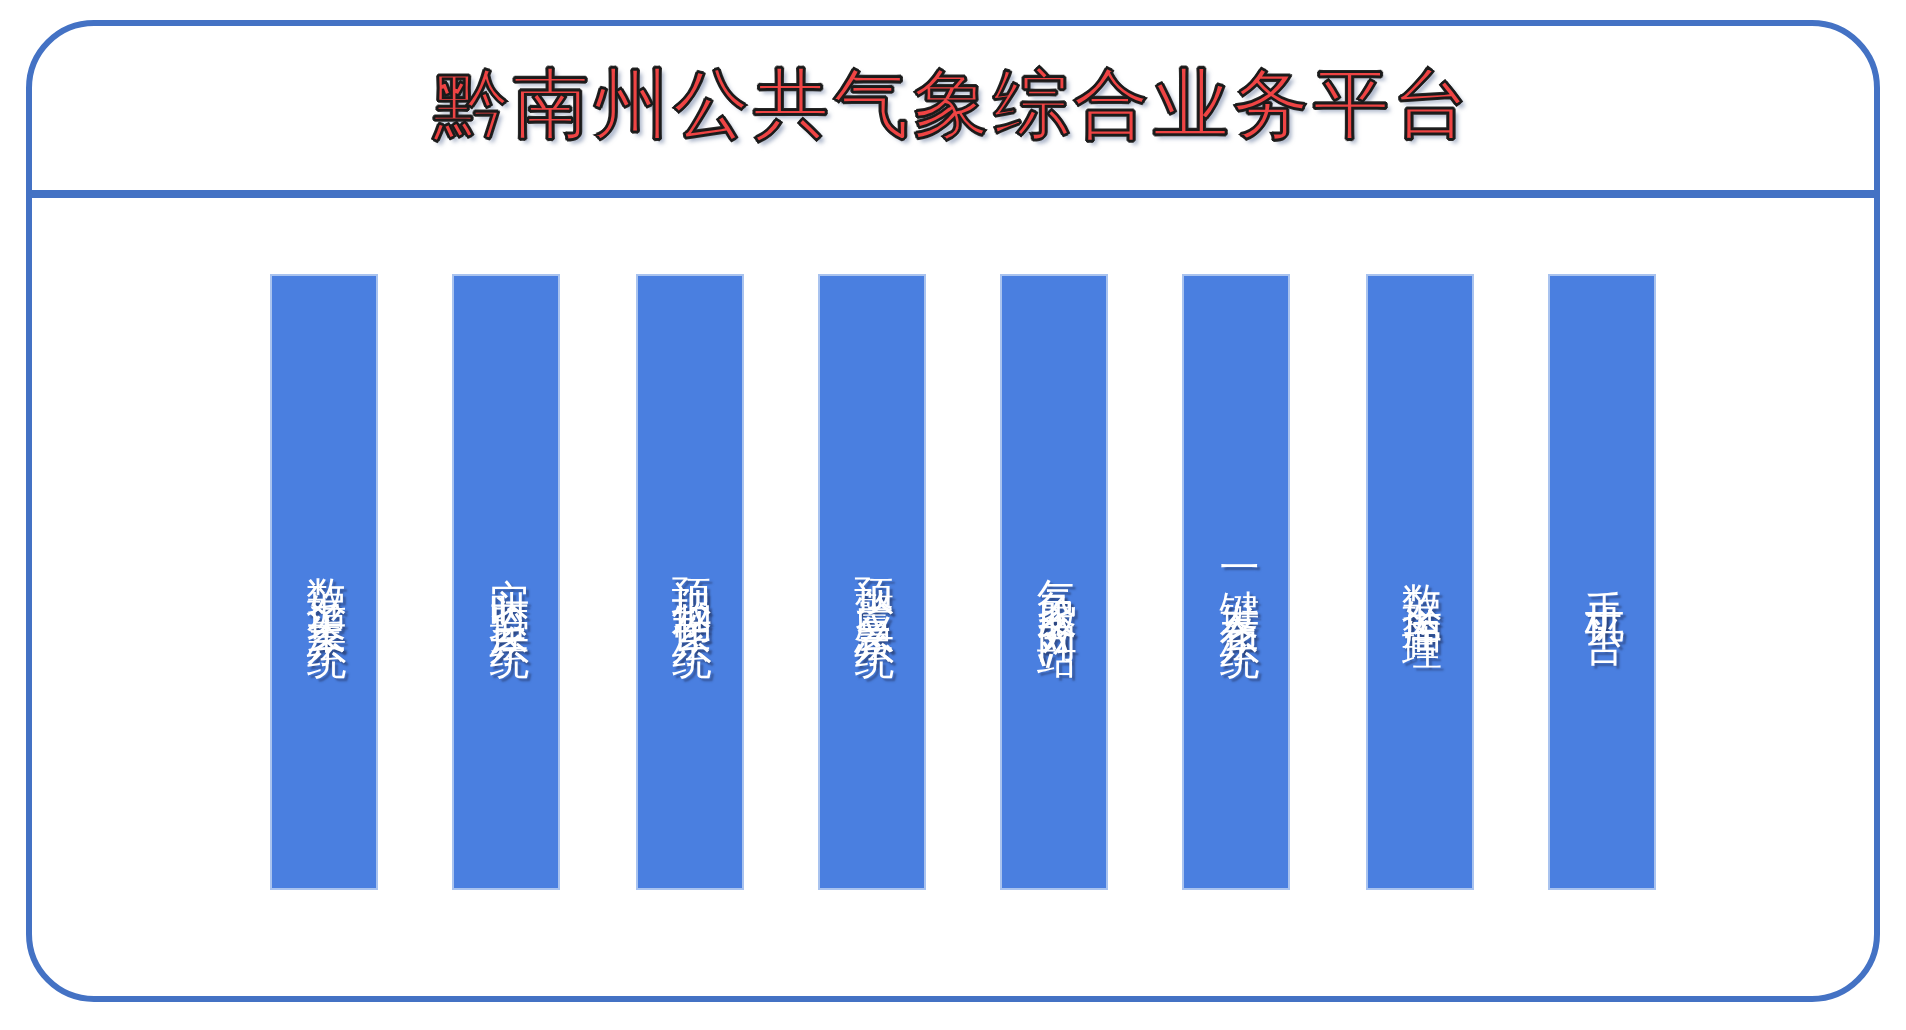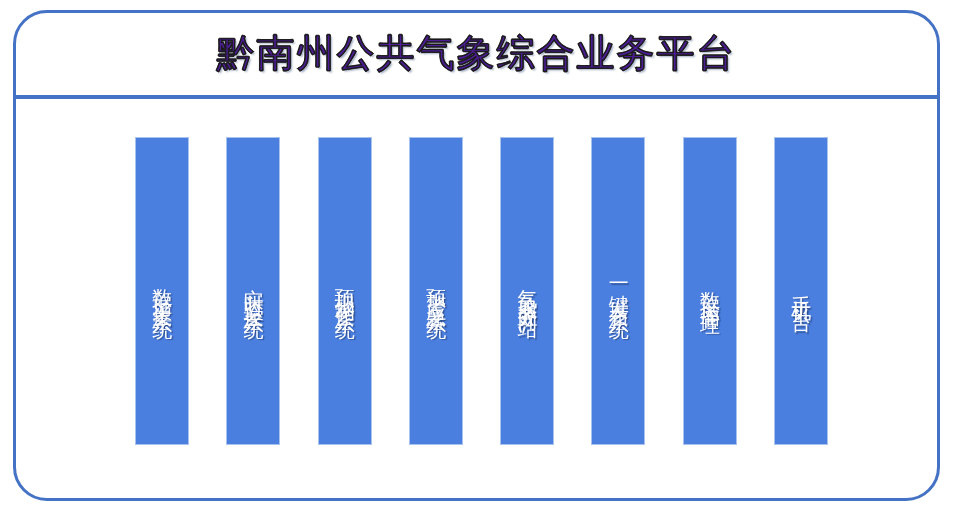--- a/index.html
+++ b/index.html
@@ -46,21 +46,21 @@
     align-items: center;
     justify-content: center;
     pointer-events: none;
   }
 
   .platform-title {
     font-family: "Liberation Serif", "DejaVu Serif", serif;
     font-size: 38px;
     line-height: 1.1;
     letter-spacing: 2px;
-    color: #4c1d95;
+    color: #ef4444;
     -webkit-text-stroke: 1.1px #1a1a1a;
     text-shadow:
        1px 0 0 #2b2b2b,
       -1px 0 0 #2b2b2b,
        0 1px 0 #2b2b2b,
        0 -1px 0 #2b2b2b,
        2px 2px 2px rgba(90,110,150,0.55);
     white-space: nowrap;
   }
 

